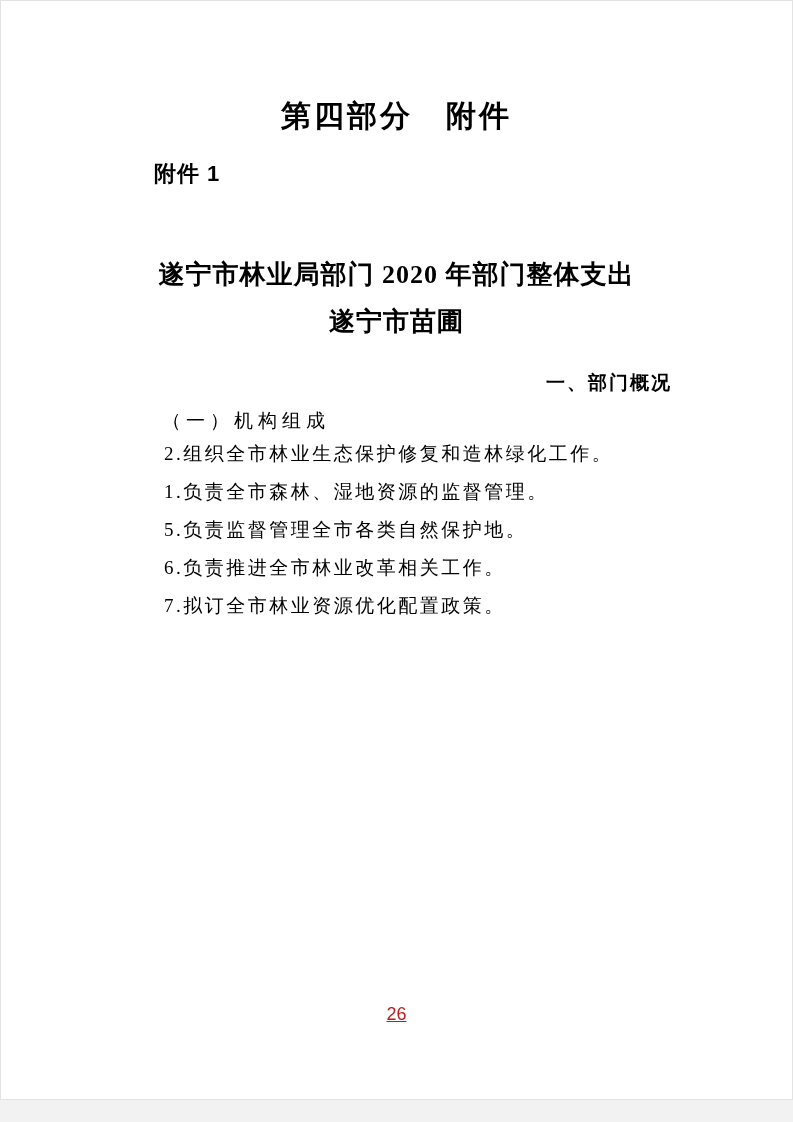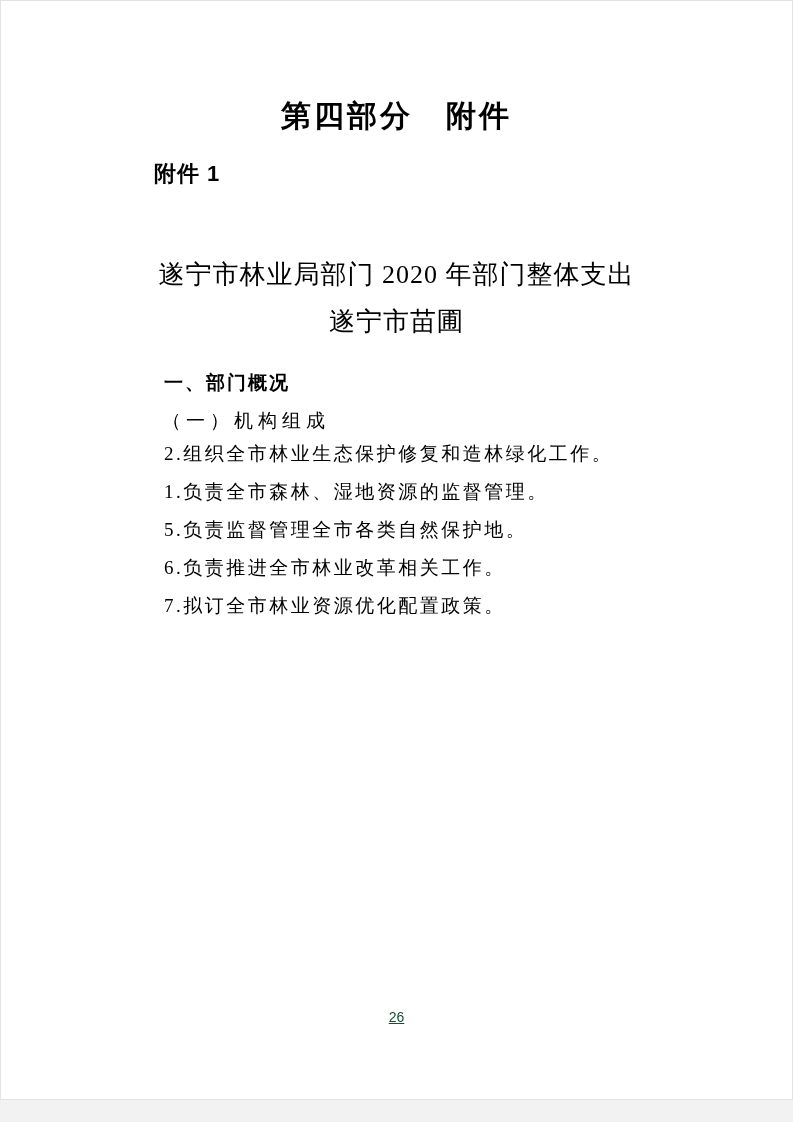--- a/index.html
+++ b/index.html
@@ -33,35 +33,36 @@
     line-height: 26px;
     font-size: 22px;
     font-weight: bold;
     font-family: "Liberation Sans", "DejaVu Sans", sans-serif;
     letter-spacing: 1px;
   }
   .report-title {
     margin-top: 64px;
     text-align: center;
     font-size: 26px;
-    font-weight: normal;
+    font-weight: bold;
     line-height: 47px;
     letter-spacing: 1px;
   }
   .content {
     padding: 0 120px 0 123px;
     font-size: 19px;
   }
   .section-heading {
     margin-top: 26px;
     line-height: 24px;
     text-indent: 2.1em;
     font-family: "Liberation Sans", "DejaVu Sans", sans-serif;
     font-weight: bold;
     letter-spacing: 2px;
+    text-align: right;
   }
   .subsection-heading {
     margin-top: 12px;
     line-height: 28px;
     text-indent: 2.0em;
     letter-spacing: 5px;
   }
   .subsection-heading.second {
     margin-top: 0;
     line-height: 38px;
@@ -82,23 +83,23 @@
     line-height: 38px;
     letter-spacing: 2.5px;
     text-indent: 2.1em;
   }
   .page-number {
     position: absolute;
     left: 0;
     right: 0;
     bottom: 74px;
     text-align: center;
-    font-size: 14px;
+    font-size: 18px;
     font-family: "Liberation Sans", "DejaVu Sans", sans-serif;
-    color: #14532d;
+    color: #b91c1c;
     text-decoration: underline;
   }
 </style>
 </head>
 <body>
 
 <div class="page">
 
   <div class="part-title">第四部分　附件</div>
 

